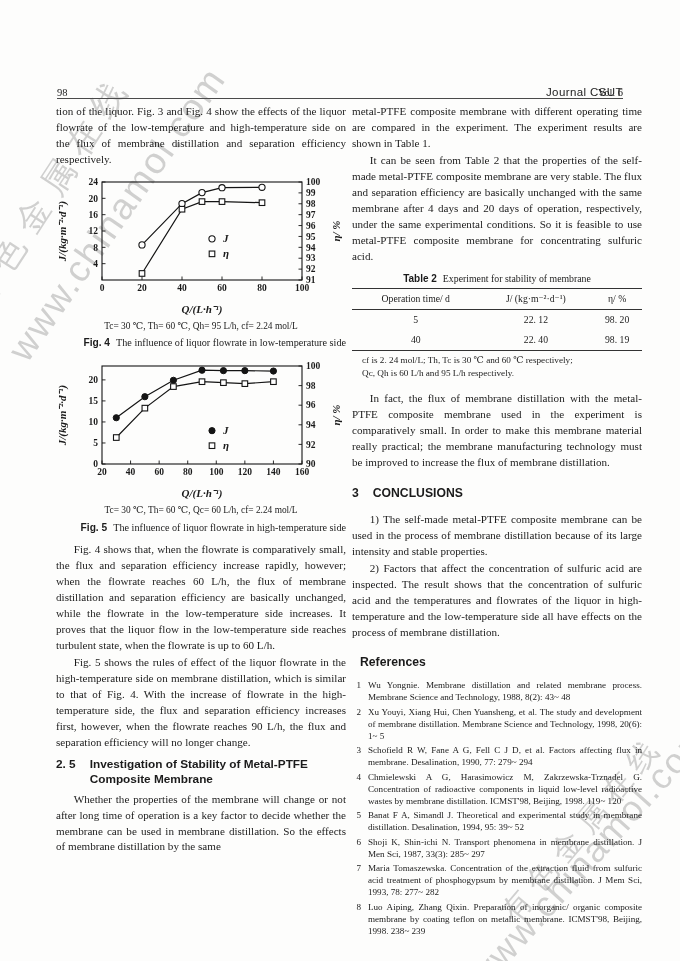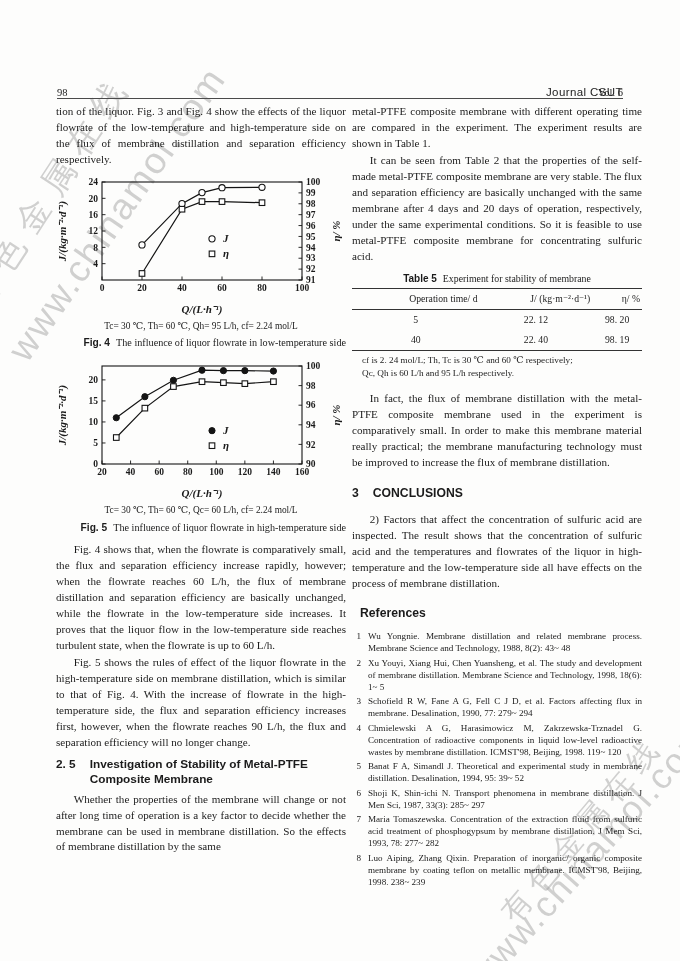--- a/index.html
+++ b/index.html
@@ -44,21 +44,21 @@
     font-size:11.8px;line-height:1.3;margin:6px 0 4px 0;text-align:left;}
   .sec-head .sec-num{flex:0 0 auto;}
   .big-head{font-family:"Liberation Sans",sans-serif;font-weight:700;font-size:12.2px;
     margin:14px 0 10px 0;display:flex;gap:14px;text-align:left;}
   .refs-head{font-family:"Liberation Sans",sans-serif;font-weight:700;font-size:12.2px;margin:13px 0 8px 8px;text-align:left;}
   
   .tbl-caption{font-size:9.8px;text-align:center;margin:7px 0 2px 0;text-indent:0;}
   .tbl-caption .cap-label{font-family:"Liberation Sans",sans-serif;font-weight:700;font-size:10px;margin-right:6px;}
   table.data{width:100%;border-collapse:collapse;font-size:9.7px;
     border-top:1.4px solid #333;border-bottom:1.4px solid #333;margin-bottom:3px;}
-  table.data th{font-weight:normal;border-bottom:.8px solid #333;padding:3px 2px;text-align:right;}
+  table.data th{font-weight:normal;border-bottom:.8px solid #333;padding:3px 2px;text-align:center;}
   table.data td{padding:3px 2px;text-align:center;}
   .tbl-foot{font-size:9.2px;line-height:1.45;text-indent:0;padding-left:10px;color:#222;}
   .tbl-wrap{margin-bottom:10px;}
   
   .ref{display:flex;gap:7px;font-size:9.1px;line-height:1.32;margin-bottom:2.5px;text-align:justify;}
   .ref-num{flex:0 0 9px;text-align:right;}
   .ref-text{flex:1;}
 </style>
 </head>
 <body>
@@ -233,21 +233,21 @@
 
     <p>Whether the properties of the membrane will change or not after long time of operation is a key factor to decide whether the membrane can be used in membrane distillation. So the effects of membrane distillation by the same</p>
   </div>
 
   <div class="col col-right">
     <p class="no-indent">metal-PTFE composite membrane with different operating time are compared in the experiment. The experiment results are shown in Table 1.</p>
     <p>It can be seen from Table 2 that the properties of the self-made metal-PTFE composite membrane are very stable. The flux and separation efficiency are basically unchanged with the same membrane after 4 days and 20 days of operation, respectively, under the same experimental conditions. So it is feasible to use metal-PTFE composite membrane for concentrating sulfuric acid.</p>
 
     <div class="tbl-wrap">
       <div class="tbl-caption">
-        <span class="cap-label">Table 5</span><span>Experiment for stability of membrane</span>
+        <span class="cap-label">Table 2</span><span>Experiment for stability of membrane</span>
       </div>
       <table class="data">
         <thead>
           <tr>
             <th>Operation time/ d</th>
             <th>J/ (kg·m⁻²·d⁻¹)</th>
             <th>η/ %</th>
           </tr>
         </thead>
         <tbody>
@@ -267,31 +267,32 @@
       <div class="tbl-foot">Qc, Qh is 60 L/h and 95 L/h respectively.</div>
     </div>
 
     <p>In fact, the flux of membrane distillation with the metal-PTFE composite membrane used in the experiment is comparatively small. In order to make this membrane material really practical; the membrane manufacturing technology must be improved to increase the flux of membrane distillation.</p>
 
     <div class="big-head">
       <span>3</span>
       <span>CONCLUSIONS</span>
     </div>
 
+    <p>1) The self-made metal-PTFE composite membrane can be used in the process of membrane distillation because of its large intensity and stable properties.</p>
     <p>2) Factors that affect the concentration of sulfuric acid are inspected. The result shows that the concentration of sulfuric acid and the temperatures and flowrates of the liquor in high-temperature and the low-temperature side all have effects on the process of membrane distillation.</p>
 
     <div class="refs-head">References</div>
 
     <div class="ref">
       <span class="ref-num">1</span>
       <span class="ref-text">Wu Yongnie. Membrane distillation and related membrane process. Membrane Science and Technology, 1988, 8(2): 43~ 48</span>
     </div>
     <div class="ref">
       <span class="ref-num">2</span>
-      <span class="ref-text">Xu Youyi, Xiang Hui, Chen Yuansheng, et al. The study and development of membrane distillation. Membrane Science and Technology, 1998, 18(6): 1~ 5</span>
+      <span class="ref-text">Xu Youyi, Xiang Hui, Chen Yuansheng, et al. The study and development of membrane distillation. Membrane Science and Technology, 1998, 20(6): 1~ 5</span>
     </div>
     <div class="ref">
       <span class="ref-num">3</span>
       <span class="ref-text">Schofield R W, Fane A G, Fell C J D, et al. Factors affecting flux in membrane. Desalination, 1990, 77: 279~ 294</span>
     </div>
     <div class="ref">
       <span class="ref-num">4</span>
       <span class="ref-text">Chmielewski A G, Harasimowicz M, Zakrzewska-Trznadel G. Concentration of radioactive components in liquid low-level radioactive wastes by membrane distillation. ICMST'98, Beijing, 1998. 119~ 120</span>
     </div>
     <div class="ref">

